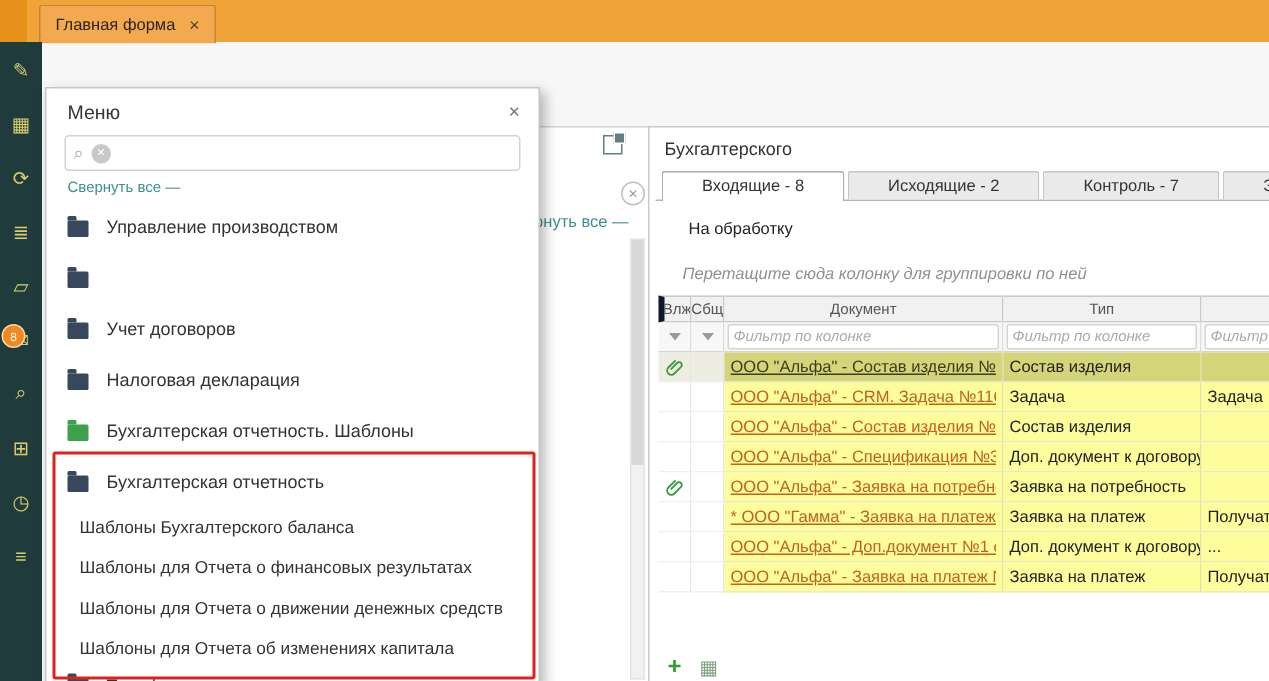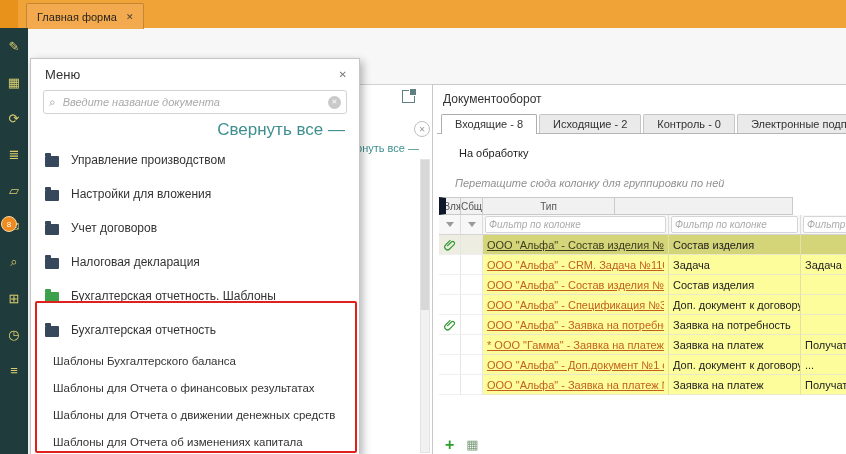--- a/index.html
+++ b/index.html
@@ -32,33 +32,33 @@
   .hcollapse{position:absolute;right:13px;top:57px;font-size:11px;color:#3E8F8F;white-space:nowrap;cursor:pointer;}
   .vscroll{position:absolute;right:2px;top:74px;bottom:2px;width:8px;background:#F1F1F1;border:1px solid #E3E3E3;}
   .vthumb{width:100%;height:150px;background:#D8D8D8;cursor:pointer;}
 
   
   .main{position:absolute;left:432px;top:84px;width:414px;height:370px;background:#fff;
         border:1px solid #C9C9C9;border-right:none;border-bottom:none;overflow:hidden;z-index:2;}
   .mtitle{position:absolute;left:10px;top:7px;font-size:12px;color:#333;}
   .tabs{position:absolute;left:4px;top:27px;width:600px;height:21px;display:flex;align-items:flex-end;
         border-bottom:1px solid #B5B5B5;padding-left:4px;}
-  .tab{font-size:11px;color:#333;padding:3px 13px;background:#EAEAEA;border:1px solid #C6C6C6;border-bottom:none;
+  .tab{font-size:11px;color:#333;padding:3px 26px;background:#EAEAEA;border:1px solid #C6C6C6;border-bottom:none;
        margin-right:2px;border-radius:2px 2px 0 0;cursor:pointer;white-space:nowrap;}
   .tab.active{background:#fff;border-color:#ADADAD;margin-bottom:-1px;padding-bottom:4px;}
   .gheader{position:absolute;left:26px;top:62px;font-size:11px;color:#222;cursor:pointer;}
   .ghint{position:absolute;left:22px;top:92px;font-size:11px;font-style:italic;color:#909090;}
 
   .table{position:absolute;left:6px;top:112px;width:540px;}
   .thead,.tfilter,.trow{display:flex;}
   .cell{box-sizing:border-box;flex:0 0 auto;}
   .c1{width:22px}.c2{width:22px}.c3{width:186px}.c4{width:132px}.c5{width:178px}
   .thead .cell{height:18px;background:#F1F1F1;border:1px solid #CACACA;border-left:none;font-size:10px;color:#555;
                display:flex;align-items:center;justify-content:center;overflow:hidden;}
-  .thead .c1{border-left:7px solid #0f172a;}
+  .thead .c1{border-left:4px solid #0f172a;}
   .tfilter .cell{height:20px;background:#F7F7F7;border-bottom:1px solid #D5D5D5;border-right:1px solid #DDD;
                  display:flex;align-items:center;justify-content:center;padding:0 2px;}
   .tfilter input{width:100%;height:15px;border:1px solid #D5D5D5;border-radius:2px;font-size:10px;font-style:italic;
                  color:#777;padding:0 3px;font-family:inherit;background:#fff;}
   .tfilter input::placeholder{color:#ABABAB;font-style:italic;}
   .funnel{width:0;height:0;border-left:4px solid transparent;border-right:4px solid transparent;
           border-top:5px solid #9A9A9A;}
   .trow{height:20px;cursor:pointer;}
   .trow .cell{display:flex;align-items:center;overflow:hidden;white-space:nowrap;}
   .trow .c1,.trow .c2{background:#fff;border-right:1px solid #E6E6E6;border-bottom:1px solid #EFEFEF;justify-content:center;}
@@ -78,21 +78,21 @@
   .mhead{display:flex;justify-content:space-between;align-items:center;padding:8px 12px 4px 14px;}
   .mtitle2{font-size:13px;color:#333;}
   .mclose{font-size:10px;color:#777;cursor:pointer;}
   .msearch{margin:4px 12px 0;height:22px;border:1px solid #D2D2D2;border-radius:3px;display:flex;align-items:center;
            padding:0 5px;gap:5px;background:#fff;}
   .msearch .mag{color:#A8A8A8;font-size:12px;}
   .msearch input{flex:1;border:none;outline:none;font-size:11px;font-style:italic;color:#666;font-family:inherit;min-width:0;}
   .msearch input::placeholder{color:#A9A9A9;font-style:italic;}
   .mclear{width:13px;height:13px;border-radius:50%;background:#C9C9C9;color:#fff;font-size:7px;flex:0 0 auto;
           display:flex;align-items:center;justify-content:center;cursor:pointer;}
-  .mcollapse{text-align:right;padding:6px 14px 0;font-size:17px;color:#3E8F8F;cursor:pointer;}
+  .mcollapse{padding:6px 14px 0;font-size:10px;color:#3E8F8F;cursor:pointer;}
   .mlist{margin-top:3px;}
   .mi{display:flex;align-items:center;gap:8px;padding-left:14px;font-size:12px;color:#333;cursor:pointer;}
   .mi.folder{height:34px;gap:12px;}
   .mi.leaf{height:27px;padding-left:22px;font-size:11.5px;}
   .mi.cut{height:34px;align-items:flex-start;padding-top:4px;}
   .ficon{width:14px;height:11px;background:#37475C;border-radius:1px;position:relative;flex:0 0 auto;margin-top:2px;}
   .ficon::before{content:"";position:absolute;left:0;top:-3px;width:6px;height:3px;background:inherit;border-radius:1px 1px 0 0;}
   .ficon.green{background:#3DA04A;}
   .annotation{position:absolute;left:4px;top:242px;width:318px;height:148px;border:2px solid #E0201C;
               border-radius:2px;pointer-events:none;z-index:11;}
@@ -132,37 +132,38 @@
     <div class="hcollapse">
       <span>Свернуть все</span>
       <span>—</span>
     </div>
     <div class="vscroll">
       <div class="vthumb"></div>
     </div>
   </div>
 
   <div class="main">
-    <div class="mtitle">Документооборот</div>
+    <div class="mtitle">Бухгалтерского</div>
 
     <div class="tabs">
       <span class="tab active">Входящие - 8</span>
       <span class="tab">Исходящие - 2</span>
-      <span class="tab">Контроль - 0</span>
+      <span class="tab">Контроль - 7</span>
       <span class="tab">Электронные подписи</span>
 
     </div>
 
     <div class="gheader">На обработку</div>
     <div class="ghint">Перетащите сюда колонку для группировки по ней</div>
 
     <div class="table">
       <div class="thead">
         <div class="cell c1">Влж</div>
         <div class="cell c2">Сбщ</div>
+        <div class="cell c3">Документ</div>
         <div class="cell c4">Тип</div>
         <div class="cell c5"></div>
       </div>
 
       <div class="tfilter">
         <div class="cell c1">
             <span class="funnel"></span>
           </div>
         <div class="cell c2">
             <span class="funnel"></span>
@@ -273,35 +274,33 @@
     </div>
   </div>
 
   <div class="menu">
     <div class="mhead">
       <span class="mtitle2">Меню</span>
       <span class="mclose">✕</span>
     </div>
     <div class="msearch">
       <span class="mag">⌕</span>
-      <input placeholder="Введите название документа" style="">
       <span class="mclear">✕</span>
     </div>
     <div class="mcollapse">
       <span>Свернуть все</span>
       <span>—</span>
     </div>
     <div class="mlist">
       <div class="mi folder">
         <span class="ficon"></span>
         <span>Управление производством</span>
       </div>
       <div class="mi folder">
         <span class="ficon"></span>
-        <span>Настройки для вложения</span>
       </div>
       <div class="mi folder">
         <span class="ficon"></span>
         <span>Учет договоров</span>
       </div>
       <div class="mi folder">
         <span class="ficon"></span>
         <span>Налоговая декларация</span>
       </div>
       <div class="mi folder">

